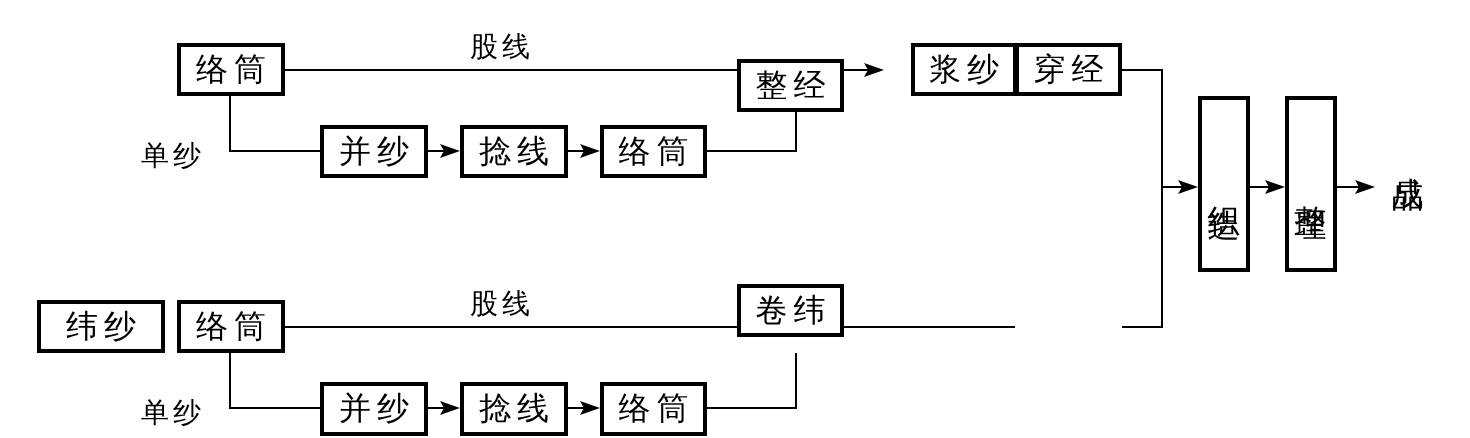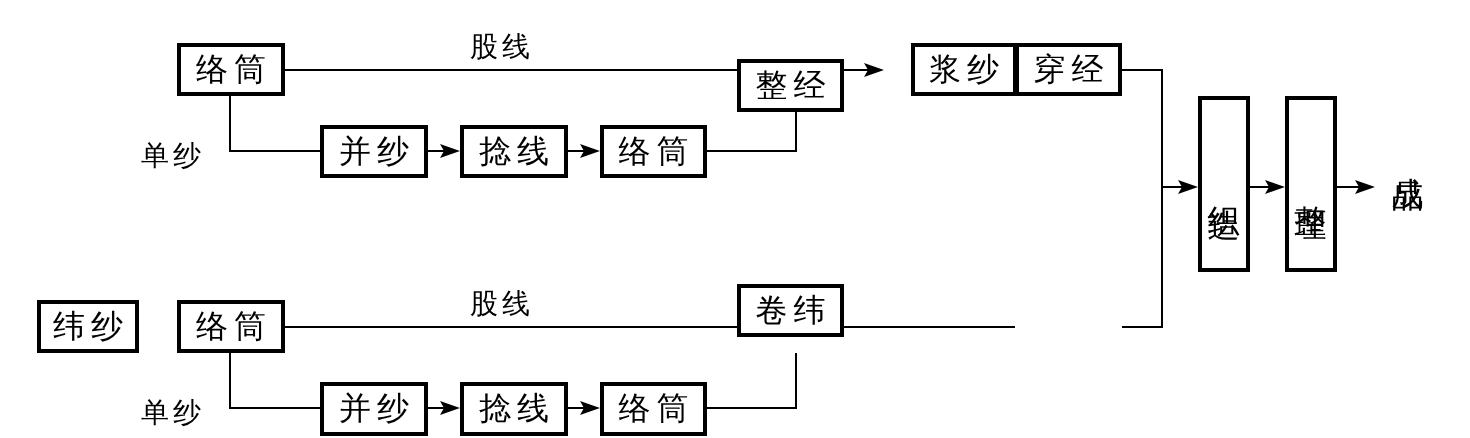--- a/index.html
+++ b/index.html
@@ -90,21 +90,21 @@
   <div class="box" style="left:177px;top:43px;width:108px;height:53px;">络筒</div>
   <div class="flabel" style="left:470px;top:28px;">股线</div>
   <div class="flabel" style="left:141px;top:137px;">单纱</div>
   <div class="box" style="left:320px;top:125px;width:108px;height:53px;">并纱</div>
   <div class="box" style="left:460px;top:125px;width:108px;height:53px;">捻线</div>
   <div class="box" style="left:600px;top:125px;width:107px;height:53px;">络筒</div>
   <div class="box" style="left:737px;top:59px;width:107px;height:53px;">整经</div>
   <div class="box" style="left:884px;top:43px;width:106px;height:53px;margin-left:27px;">浆纱</div>
   <div class="box" style="left:1015px;top:43px;width:107px;height:53px;">穿经</div>
 
-  <div class="box" style="left:37px;top:300px;width:102px;height:53px;">纬纱</div>
+  <div class="box" style="left:37px;top:300px;width:128px;height:53px;">纬纱</div>
   <div class="box" style="left:177px;top:300px;width:108px;height:53px;">络筒</div>
   <div class="flabel" style="left:470px;top:285px;">股线</div>
   <div class="flabel" style="left:141px;top:394px;">单纱</div>
   <div class="box" style="left:320px;top:382px;width:108px;height:54px;">并纱</div>
   <div class="box" style="left:460px;top:382px;width:108px;height:54px;">捻线</div>
   <div class="box" style="left:600px;top:382px;width:107px;height:54px;">络筒</div>
   <div class="box" style="left:737px;top:284px;width:107px;height:53px;">卷纬</div>
 
   <div class="vbox" style="left:1198px;top:96px;width:52px;height:176px;">织造</div>
   <div class="vbox" style="left:1285px;top:96px;width:52px;height:176px;">整理</div>

